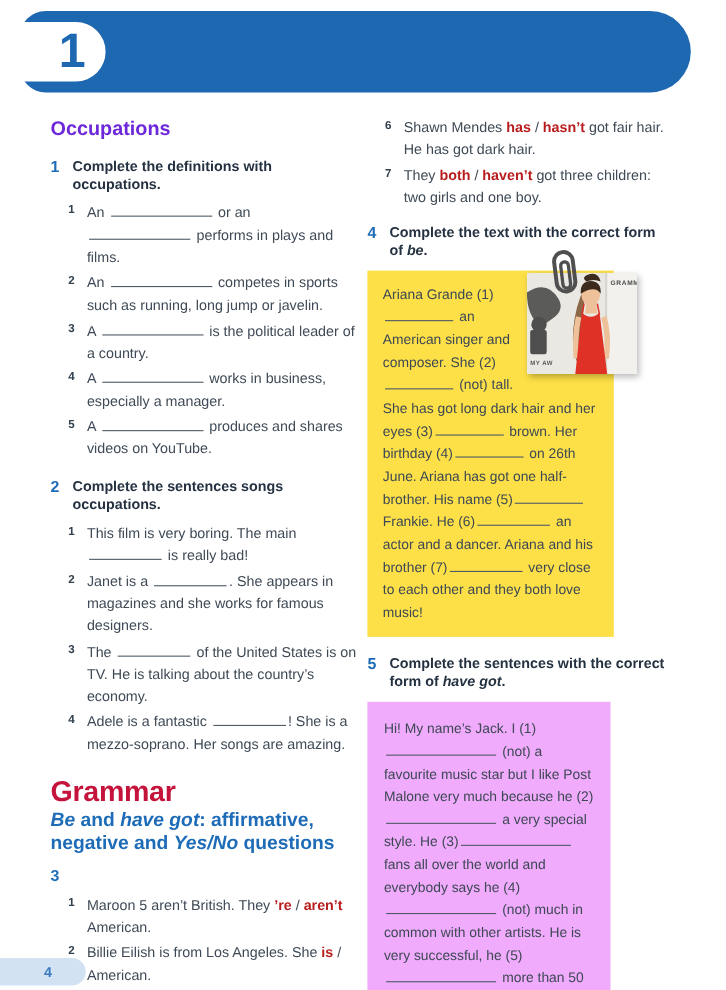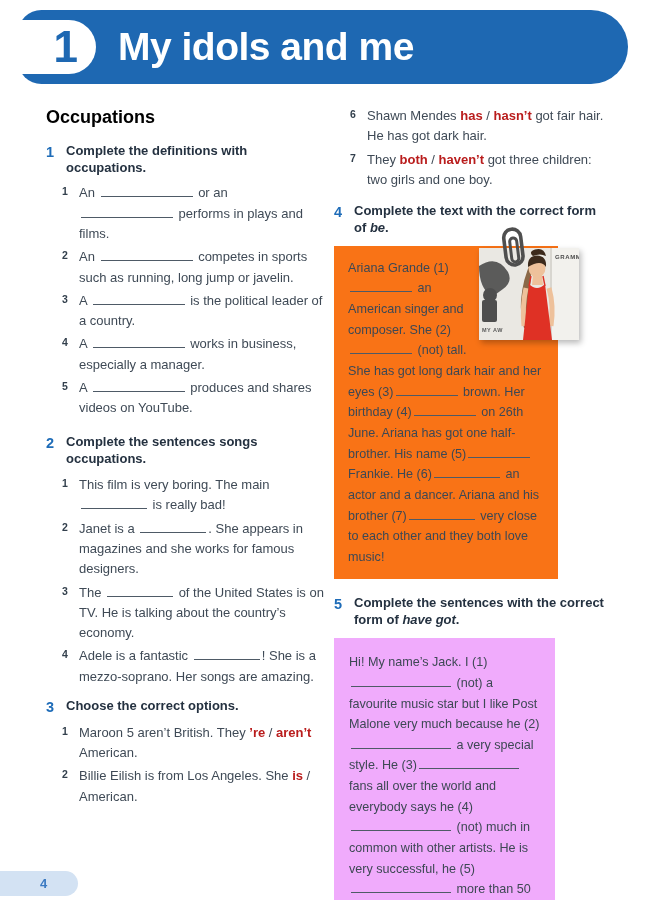--- a/index.html
+++ b/index.html
@@ -14,40 +14,40 @@
              padding-right:18px;box-sizing:border-box;}
   .unit-pill span{font-size:44px;font-weight:800;color:#1e68b2;line-height:1;}
   .banner-title{position:absolute;left:100px;top:0;height:74px;display:flex;align-items:center;
                 color:#ffffff;font-size:39px;font-weight:800;letter-spacing:-0.5px;}
 
   
   .col-left{position:absolute;left:46px;top:106px;width:278px;}
   .col-right{position:absolute;left:334px;top:106px;width:276px;}
 
   h2.sec{margin:0;font-size:26px;font-weight:800;color:#c4143c;letter-spacing:-0.3px;line-height:1.1;}
-  .sec-sub{margin:1px 0 15px 0;font-size:18px;font-weight:800;color:#000000;line-height:1.15;}
+  .sec-sub{margin:1px 0 15px 0;font-size:18px;font-weight:800;color:#6d28d9;line-height:1.15;}
   .grammar-sub{margin:2px 0 0 0;font-size:17.5px;font-weight:800;color:#1e6cb8;line-height:1.18;}
   .grammar-sub i{font-style:italic;}
 
   .ex-head{display:flex;gap:5px;margin:13px 0 0 0;align-items:flex-start;}
   .ex-num{flex:0 0 15px;color:#1e6cb8;font-weight:800;font-size:14.5px;line-height:1.25;}
   .ex-instr{font-weight:700;color:#243140;font-size:13px;line-height:1.3;}
   .ex-instr i{font-style:italic;}
 
   .items{margin:7px 0 0 16px;}
   .item{display:flex;gap:6px;margin-bottom:3px;}
   .item-num{flex:0 0 11px;font-weight:700;font-size:10.5px;color:#33404d;padding-top:2px;}
   .item-text{font-size:13px;line-height:1.56;color:#3f4a56;}
   .item-text b{font-weight:800;color:#b91c1c;}
 
   .blank{display:inline-block;border-bottom:1.4px solid #4e5a66;height:11px;margin:0 2px;}
 
   
   .box{box-sizing:border-box;font-size:12.6px;line-height:1.64;color:#3d4854;}
-  .cream-box{width:224px;background:#f97316;padding:12px 14px;margin-top:9px;}
+  .cream-box{width:224px;background:#fde047;padding:12px 14px;margin-top:9px;}
   .purple-box{width:221px;background:#f0abfc;padding:14px 15px;margin-top:9px;}
 
   
   .photo-wrap{float:right;position:relative;width:100px;height:92px;margin:-10px -35px 6px 10px;}
   .ariana-photo{width:100px;height:92px;display:block;box-shadow:2px 3px 6px rgba(0,0,0,.28);}
   .paperclip{position:absolute;left:22px;top:-21px;width:26px;height:42px;transform:rotate(-7deg);}
 
   
   .page-tab{position:absolute;left:0;bottom:4px;width:78px;height:25px;background:#d3e2f3;
             border-radius:0 13px 13px 0;display:flex;align-items:center;}
@@ -55,21 +55,20 @@
 </style>
 </head>
 <body>
 
 <div class="page">
 
   <div class="banner">
     <div class="unit-pill">
       <span>1</span>
     </div>
-    <div class="banner-title">My idols and me</div>
   </div>
 
   <div class="col-left">
     <div class="sec-sub">Occupations</div>
 
     <div class="ex-head">
       <span class="ex-num">1</span>
       <span class="ex-instr">Complete the definitions with occupations.</span>
     </div>
     <div class="items">
@@ -111,24 +110,25 @@
         <div class="item">
           <span class="item-num">3</span>
           <span class="item-text">The <span class="blank" style="width: 66px;"></span> of the United States is on TV. He is talking about the country’s economy.</span>
         </div>
         <div class="item">
           <span class="item-num">4</span>
           <span class="item-text">Adele is a fantastic <span class="blank" style="width: 66px;"></span>! She is a mezzo-soprano. Her songs are amazing.</span>
         </div>
       </div>
 
+    <h2 class="sec" style="margin-top:18px;">Grammar</h2>
+    <div class="grammar-sub"><i>Be</i> and <i>have got</i>: affirmative, negative and <i>Yes/No</i> questions</div>
 
     <div class="ex-head" style="margin-top:11px;">
       <span class="ex-num">3</span>
-      <span class="ex-instr">Choose the correct options.</span>
     </div>
     <div class="items">
         <div class="item">
           <span class="item-num">1</span>
           <span class="item-text">Maroon 5 aren’t British. They <b>’re</b> / <b>aren’t</b> American.</span>
         </div>
         <div class="item">
           <span class="item-num">2</span>
           <span class="item-text">Billie Eilish is from Los Angeles. She <b>is</b> /  American.</span>
         </div>

